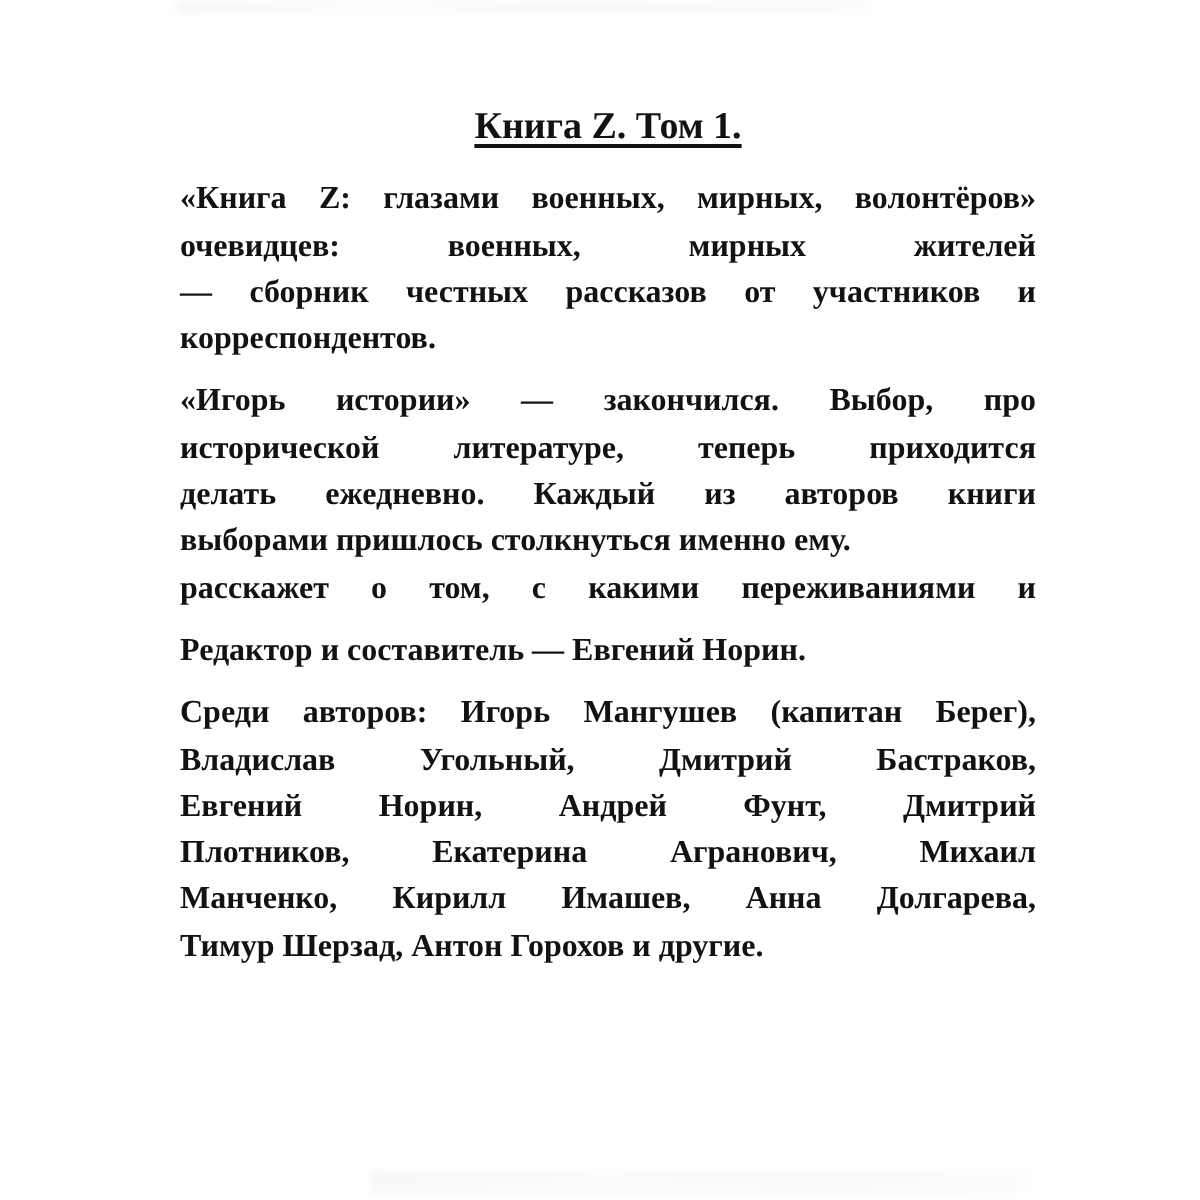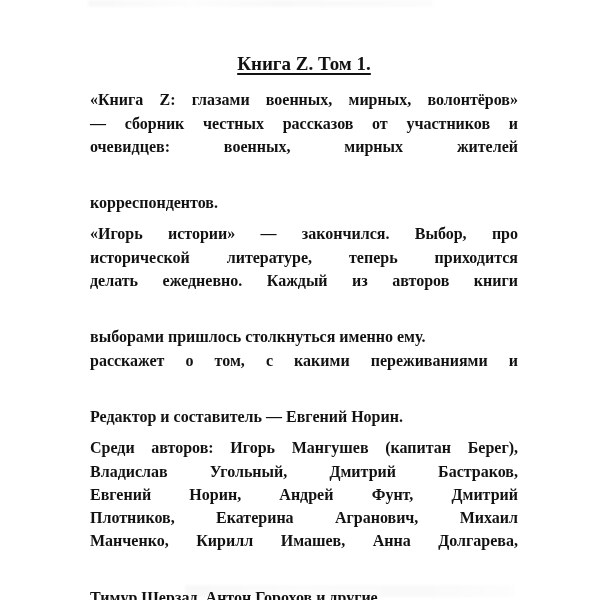--- a/index.html
+++ b/index.html
@@ -32,21 +32,20 @@
   .line {
     font-size: 16px;
     line-height: 23.3px;
     text-align: justify;
     text-align-last: justify;
     white-space: normal;
   }
   .line.last {
     text-align: right;
     text-align-last: left;
-    margin-top: 33px;
   }
   .artifact {
     position: absolute;
     filter: blur(1.5px);
     pointer-events: none;
   }
   .artifact.top {
     left: 88px;
     top: 0;
     width: 345px;
@@ -73,22 +72,22 @@
 <div class="page">
 
   <div class="artifact top"></div>
 
   <div class="content">
 
     <div class="title">Книга Z. Том 1.</div>
 
     <div class="para">
       <div class="line">«Книга Z: глазами военных, мирных, волонтёров»</div>
+      <div class="line">очевидцев: военных, мирных жителей</div>
       <div class="line">— сборник честных рассказов от участников и</div>
-      <div class="line">очевидцев: военных, мирных жителей</div>
       <div class="line last">корреспондентов.</div>
     </div>
 
     <div class="para">
       <div class="line">«Игорь истории» — закончился. Выбор, про</div>
       <div class="line">исторической литературе, теперь приходится</div>
       <div class="line">делать ежедневно. Каждый из авторов книги</div>
       <div class="line last">выборами пришлось столкнуться именно ему.</div>
       <div class="line">расскажет о том, с какими переживаниями и</div>
     </div>

